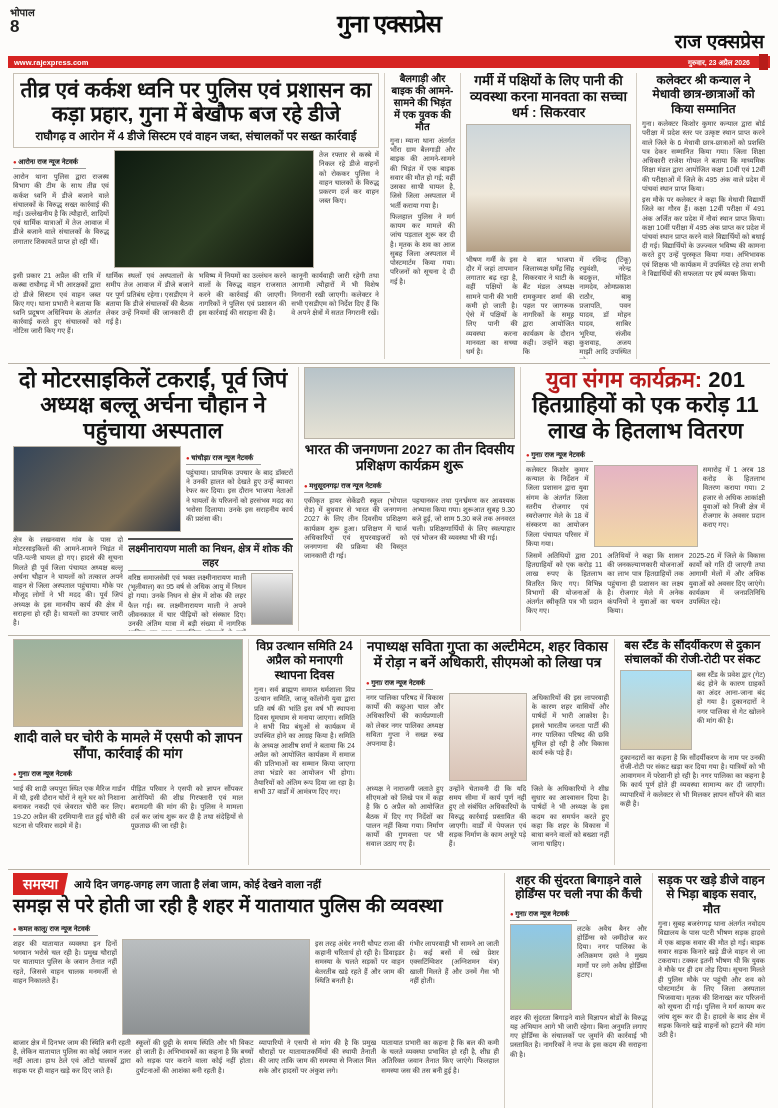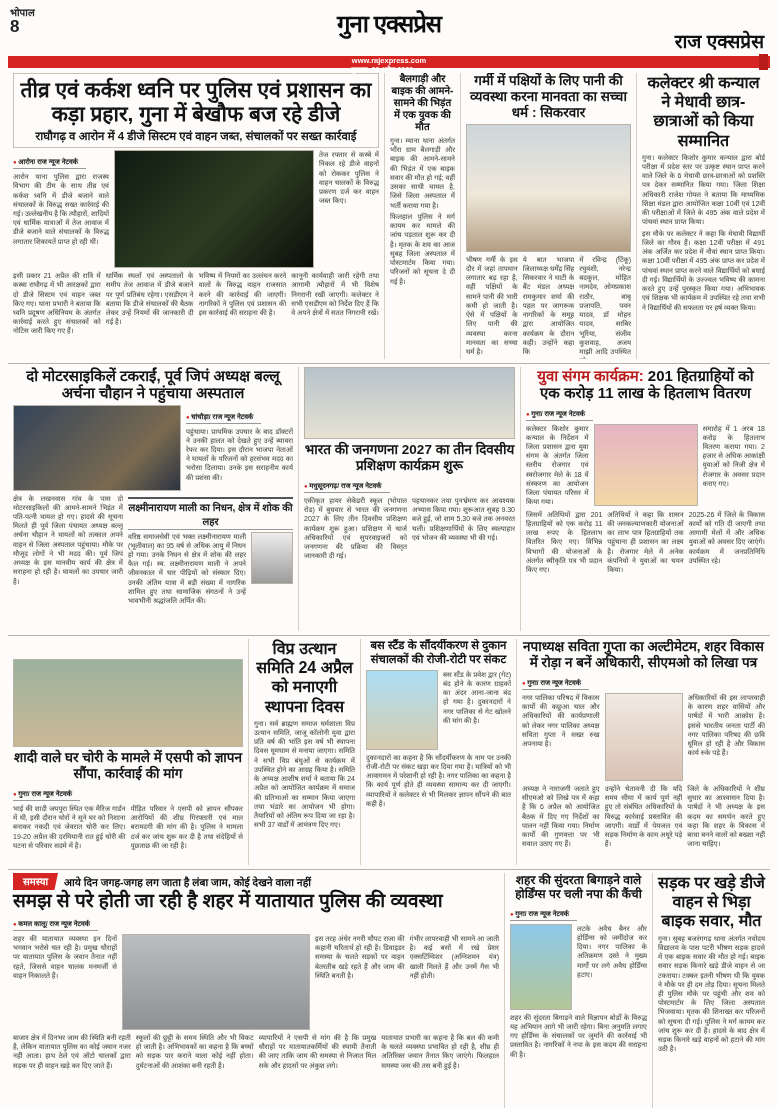--- a/index.html
+++ b/index.html
@@ -9,35 +9,35 @@
         padding:6px 8px 4px 8px;overflow:hidden;position:relative;}
   
   .masthead{position:relative;height:48px;}
   .mh-left{position:absolute;left:2px;top:2px;line-height:1;}
   .mh-city{font-size:10px;font-weight:700;}
   .mh-page{font-size:17px;font-weight:800;}
   .mh-title{position:absolute;left:0;right:0;top:0;text-align:center;
             font-size:24px;font-weight:800;letter-spacing:-1px;color:#0d0d0d;}
   .mh-brand{position:absolute;right:6px;bottom:0;font-size:19px;font-weight:800;color:#111;}
   .redbar{height:12px;background:#d62422;display:flex;align-items:center;
-          justify-content:space-between;padding:0 6px;margin-top:2px;position:relative;flex-direction:column;}
+          justify-content:space-between;padding:0 6px;margin-top:2px;position:relative;}
   .redbar .site{color:#fff;font-size:7.5px;font-weight:700;}
   .redbar .date{color:#fff;font-size:7px;font-weight:700;margin-right:14px;}
   .redbar .chip{position:absolute;right:2px;top:-2px;width:9px;height:16px;background:#b71c1a;}
   
   .band{display:flex;border-top:1px solid #b9b2a6;margin-top:4px;padding-top:3px;overflow:hidden;}
   .band.first{border-top:none;margin-top:2px;}
   .col{padding:0 5px;overflow:hidden;}
   .col + .col{border-left:1px solid #d4cec4;}
   .body{font-size:7px;line-height:1.32;color:#3b3b3b;text-align:justify;}
   .hl{color:#141414;font-weight:800;margin:0;}
   .hl-xl{font-size:21px;line-height:1.12;text-align:center;}
-  .hl-lg{font-size:15px;line-height:1.15;text-align:center;}
+  .hl-lg{font-size:22px;line-height:1.15;text-align:center;}
   .hl-md{font-size:13.5px;line-height:1.18;text-align:center;}
-  .hl-sm{font-size:16px;line-height:1.2;text-align:center;}
+  .hl-sm{font-size:12px;line-height:1.2;text-align:center;}
   .sub{font-size:11.5px;font-weight:700;text-align:center;margin:3px 0 2px 0;color:#1a1a1a;}
   .byline{display:inline-block;font-size:6.8px;font-weight:700;color:#222;
           border-bottom:1px solid #999;padding:2px 8px 2px 0;margin:2px 0 3px 0;}
   .byline::before{content:"● ";color:#d62422;font-size:6px;}
   .red{color:#b91c1c;}
   .row{display:flex;gap:5px;}
   .row .rcol{flex:1;overflow:hidden;}
   .ph{flex-shrink:0;border:1px solid #b9b2a6;}
   .ph-dj{background:linear-gradient(135deg,#0e1a10,#2c3d22 55%,#0b0e09);}
   .ph-water{background:linear-gradient(180deg,#cdd6da,#efe8da 55%,#b49f85);}
@@ -47,21 +47,21 @@
   .ph-group{background:linear-gradient(180deg,#9cb29e,#cab996);}
   .ph-stage{background:linear-gradient(180deg,#e5b4c4,#f2d8a6);}
   .ph-woman{background:linear-gradient(180deg,#f1eae2,#d9c3b6);}
   .ph-bus{background:linear-gradient(180deg,#abdff4,#d8ccb0);}
   .ph-moto{background:linear-gradient(180deg,#babec0,#8d9193);}
   .ph-hoard{background:linear-gradient(180deg,#8ec8e9,#b3c698);}
   .obit{border-top:2px solid #555;margin-top:3px;padding-top:1px;}
   .obit-hl{font-size:10px;font-weight:800;text-align:center;border-bottom:1px solid #999;
            padding-bottom:1px;margin-bottom:2px;}
   .tagrow{display:flex;align-items:center;gap:6px;margin-bottom:1px;}
-  .tag{background:#d62422;color:#fff;font-weight:800;font-size:10px;padding:1px 10px 2px 10px;
+  .tag{background:#d62422;color:#fff;font-weight:800;font-size:14px;padding:1px 10px 2px 10px;
        clip-path:polygon(0 0,100% 0,92% 100%,0 100%);}
   .kicker{font-size:10.5px;font-weight:800;color:#111;}
   .hlbox{border:1px solid #c7c0b4;padding:4px 6px 2px 6px;}
 </style>
 </head>
 <body>
 
 <div class="page">
 
   <div class="masthead">
@@ -170,57 +170,57 @@
       <div class="row" style="margin-top:3px;">
         <div class="rcol body">जिसमें अतिथियों द्वारा 201 हितग्राहियों को एक करोड़ 11 लाख रुपए के हितलाभ वितरित किए गए। विभिन्न विभागों की योजनाओं के अंतर्गत स्वीकृति पत्र भी प्रदान किए गए।</div>
         <div class="rcol body">अतिथियों ने कहा कि शासन की जनकल्याणकारी योजनाओं का लाभ पात्र हितग्राहियों तक पहुंचाना ही प्रशासन का लक्ष्य है। रोजगार मेले में अनेक कंपनियों ने युवाओं का चयन किया।</div>
         <div class="rcol body">2025-26 में जिले के विकास कार्यों को गति दी जाएगी तथा आगामी मेलों में और अधिक युवाओं को अवसर दिए जाएंगे। कार्यक्रम में जनप्रतिनिधि उपस्थित रहे।</div>
       </div>
     </div>
   </div>
 
   <div class="band" style="height:230px;">
 
-    <div class="col" style="flex:0 0 240px;margin-top:20px;">
+    <div class="col" style="flex:0 0 240px;">
       <div class="ph ph-group" style="width:100%;height:88px;"></div>
       <h2 class="hl hl-md" style="margin-top:3px;">शादी वाले घर चोरी के मामले में एसपी को ज्ञापन सौंपा, कार्रवाई की मांग</h2>
       <span class="byline">गुना/ राज न्यूज नेटवर्क</span>
       <div class="row">
         <div class="rcol body">भाई की शादी जयपुरा स्थित एक मैरिज गार्डन में थी, इसी दौरान चोरों ने सूने घर को निशाना बनाकर नकदी एवं जेवरात चोरी कर लिए। 19-20 अप्रैल की दरमियानी रात हुई चोरी की घटना से परिवार सदमे में है।</div>
         <div class="rcol body">पीड़ित परिवार ने एसपी को ज्ञापन सौंपकर आरोपियों की शीघ्र गिरफ्तारी एवं माल बरामदगी की मांग की है। पुलिस ने मामला दर्ज कर जांच शुरू कर दी है तथा संदेहियों से पूछताछ की जा रही है।</div>
       </div>
     </div>
 
     <div class="col" style="flex:0 0 112px;">
       <h3 class="hl hl-sm">विप्र उत्थान समिति 24 अप्रैल को मनाएगी स्थापना दिवस</h3>
       <div class="body" style="margin-top:3px;">गुना। सर्व ब्राह्मण समाज धर्मशाला विप्र उत्थान समिति, जाजू कॉलोनी युवा द्वारा प्रति वर्ष की भांति इस वर्ष भी स्थापना दिवस धूमधाम से मनाया जाएगा। समिति ने सभी विप्र बंधुओं से कार्यक्रम में उपस्थित होने का आग्रह किया है। समिति के अध्यक्ष आशीष शर्मा ने बताया कि 24 अप्रैल को आयोजित कार्यक्रम में समाज की प्रतिभाओं का सम्मान किया जाएगा तथा भंडारे का आयोजन भी होगा। तैयारियों को अंतिम रूप दिया जा रहा है। सभी 37 वार्डों में आमंत्रण दिए गए।</div>
     </div>
 
-    <div class="col" style="flex:1;">
-      <h3 class="hl hl-sm" style="font-size:11.5px;">बस स्टैंड के सौंदर्यीकरण से दुकान संचालकों की रोजी-रोटी पर संकट</h3>
-      <div class="row" style="margin-top:3px;">
-        <div class="ph ph-bus" style="width:72px;height:80px;"></div>
-        <div class="rcol body">बस स्टैंड के प्रवेश द्वार (गेट) बंद होने के कारण ग्राहकों का अंदर आना-जाना बंद हो गया है। दुकानदारों ने नगर पालिका से गेट खोलने की मांग की है।</div>
-      </div>
-      <div class="body" style="margin-top:3px;">दुकानदारों का कहना है कि सौंदर्यीकरण के नाम पर उनकी रोजी-रोटी पर संकट खड़ा कर दिया गया है। यात्रियों को भी आवागमन में परेशानी हो रही है। नगर पालिका का कहना है कि कार्य पूर्ण होते ही व्यवस्था सामान्य कर दी जाएगी। व्यापारियों ने कलेक्टर से भी मिलकर ज्ञापन सौंपने की बात कही है।</div>
-    </div>
-
     <div class="col" style="flex:0 0 254px;">
       <h2 class="hl hl-md">नपाध्यक्ष सविता गुप्ता का अल्टीमेटम, शहर विकास में रोड़ा न बनें अधिकारी, सीएमओ को लिखा पत्र</h2>
       <span class="byline">गुना/ राज न्यूज नेटवर्क</span>
       <div class="row">
         <div class="rcol body">नगर पालिका परिषद में विकास कार्यों की कछुआ चाल और अधिकारियों की कार्यप्रणाली को लेकर नगर पालिका अध्यक्ष सविता गुप्ता ने सख्त रुख अपनाया है।</div>
         <div class="ph ph-woman" style="width:78px;height:88px;"></div>
         <div class="rcol body">अधिकारियों की इस लापरवाही के कारण शहर वासियों और पार्षदों में भारी आक्रोश है। इससे भारतीय जनता पार्टी की नगर पालिका परिषद की छवि धूमिल हो रही है और विकास कार्य रुके पड़े हैं।</div>
       </div>
       <div class="row" style="margin-top:3px;">
         <div class="rcol body">अध्यक्ष ने नाराजगी जताते हुए सीएमओ को लिखे पत्र में कहा है कि 6 अप्रैल को आयोजित बैठक में दिए गए निर्देशों का पालन नहीं किया गया। निर्माण कार्यों की गुणवत्ता पर भी सवाल उठाए गए हैं।</div>
         <div class="rcol body">उन्होंने चेतावनी दी कि यदि समय सीमा में कार्य पूर्ण नहीं हुए तो संबंधित अधिकारियों के विरुद्ध कार्रवाई प्रस्तावित की जाएगी। वार्डों में पेयजल एवं सड़क निर्माण के काम अधूरे पड़े हैं।</div>
         <div class="rcol body">जिले के अधिकारियों ने शीघ्र सुधार का आश्वासन दिया है। पार्षदों ने भी अध्यक्ष के इस कदम का समर्थन करते हुए कहा कि शहर के विकास में बाधा बनने वालों को बख्शा नहीं जाना चाहिए।</div>
       </div>
+    </div>
+
+    <div class="col" style="flex:1;">
+      <h3 class="hl hl-sm" style="font-size:11.5px;">बस स्टैंड के सौंदर्यीकरण से दुकान संचालकों की रोजी-रोटी पर संकट</h3>
+      <div class="row" style="margin-top:3px;">
+        <div class="ph ph-bus" style="width:72px;height:80px;"></div>
+        <div class="rcol body">बस स्टैंड के प्रवेश द्वार (गेट) बंद होने के कारण ग्राहकों का अंदर आना-जाना बंद हो गया है। दुकानदारों ने नगर पालिका से गेट खोलने की मांग की है।</div>
+      </div>
+      <div class="body" style="margin-top:3px;">दुकानदारों का कहना है कि सौंदर्यीकरण के नाम पर उनकी रोजी-रोटी पर संकट खड़ा कर दिया गया है। यात्रियों को भी आवागमन में परेशानी हो रही है। नगर पालिका का कहना है कि कार्य पूर्ण होते ही व्यवस्था सामान्य कर दी जाएगी। व्यापारियों ने कलेक्टर से भी मिलकर ज्ञापन सौंपने की बात कही है।</div>
     </div>
   </div>
 
   <div class="band" style="height:243px;">
 
     <div class="col" style="flex:0 0 496px;">
       <div class="tagrow">
         <span class="tag">समस्या</span>
         <span class="kicker">आये दिन जगह-जगह लग जाता है लंबा जाम, कोई देखने वाला नहीं</span>
       </div>

